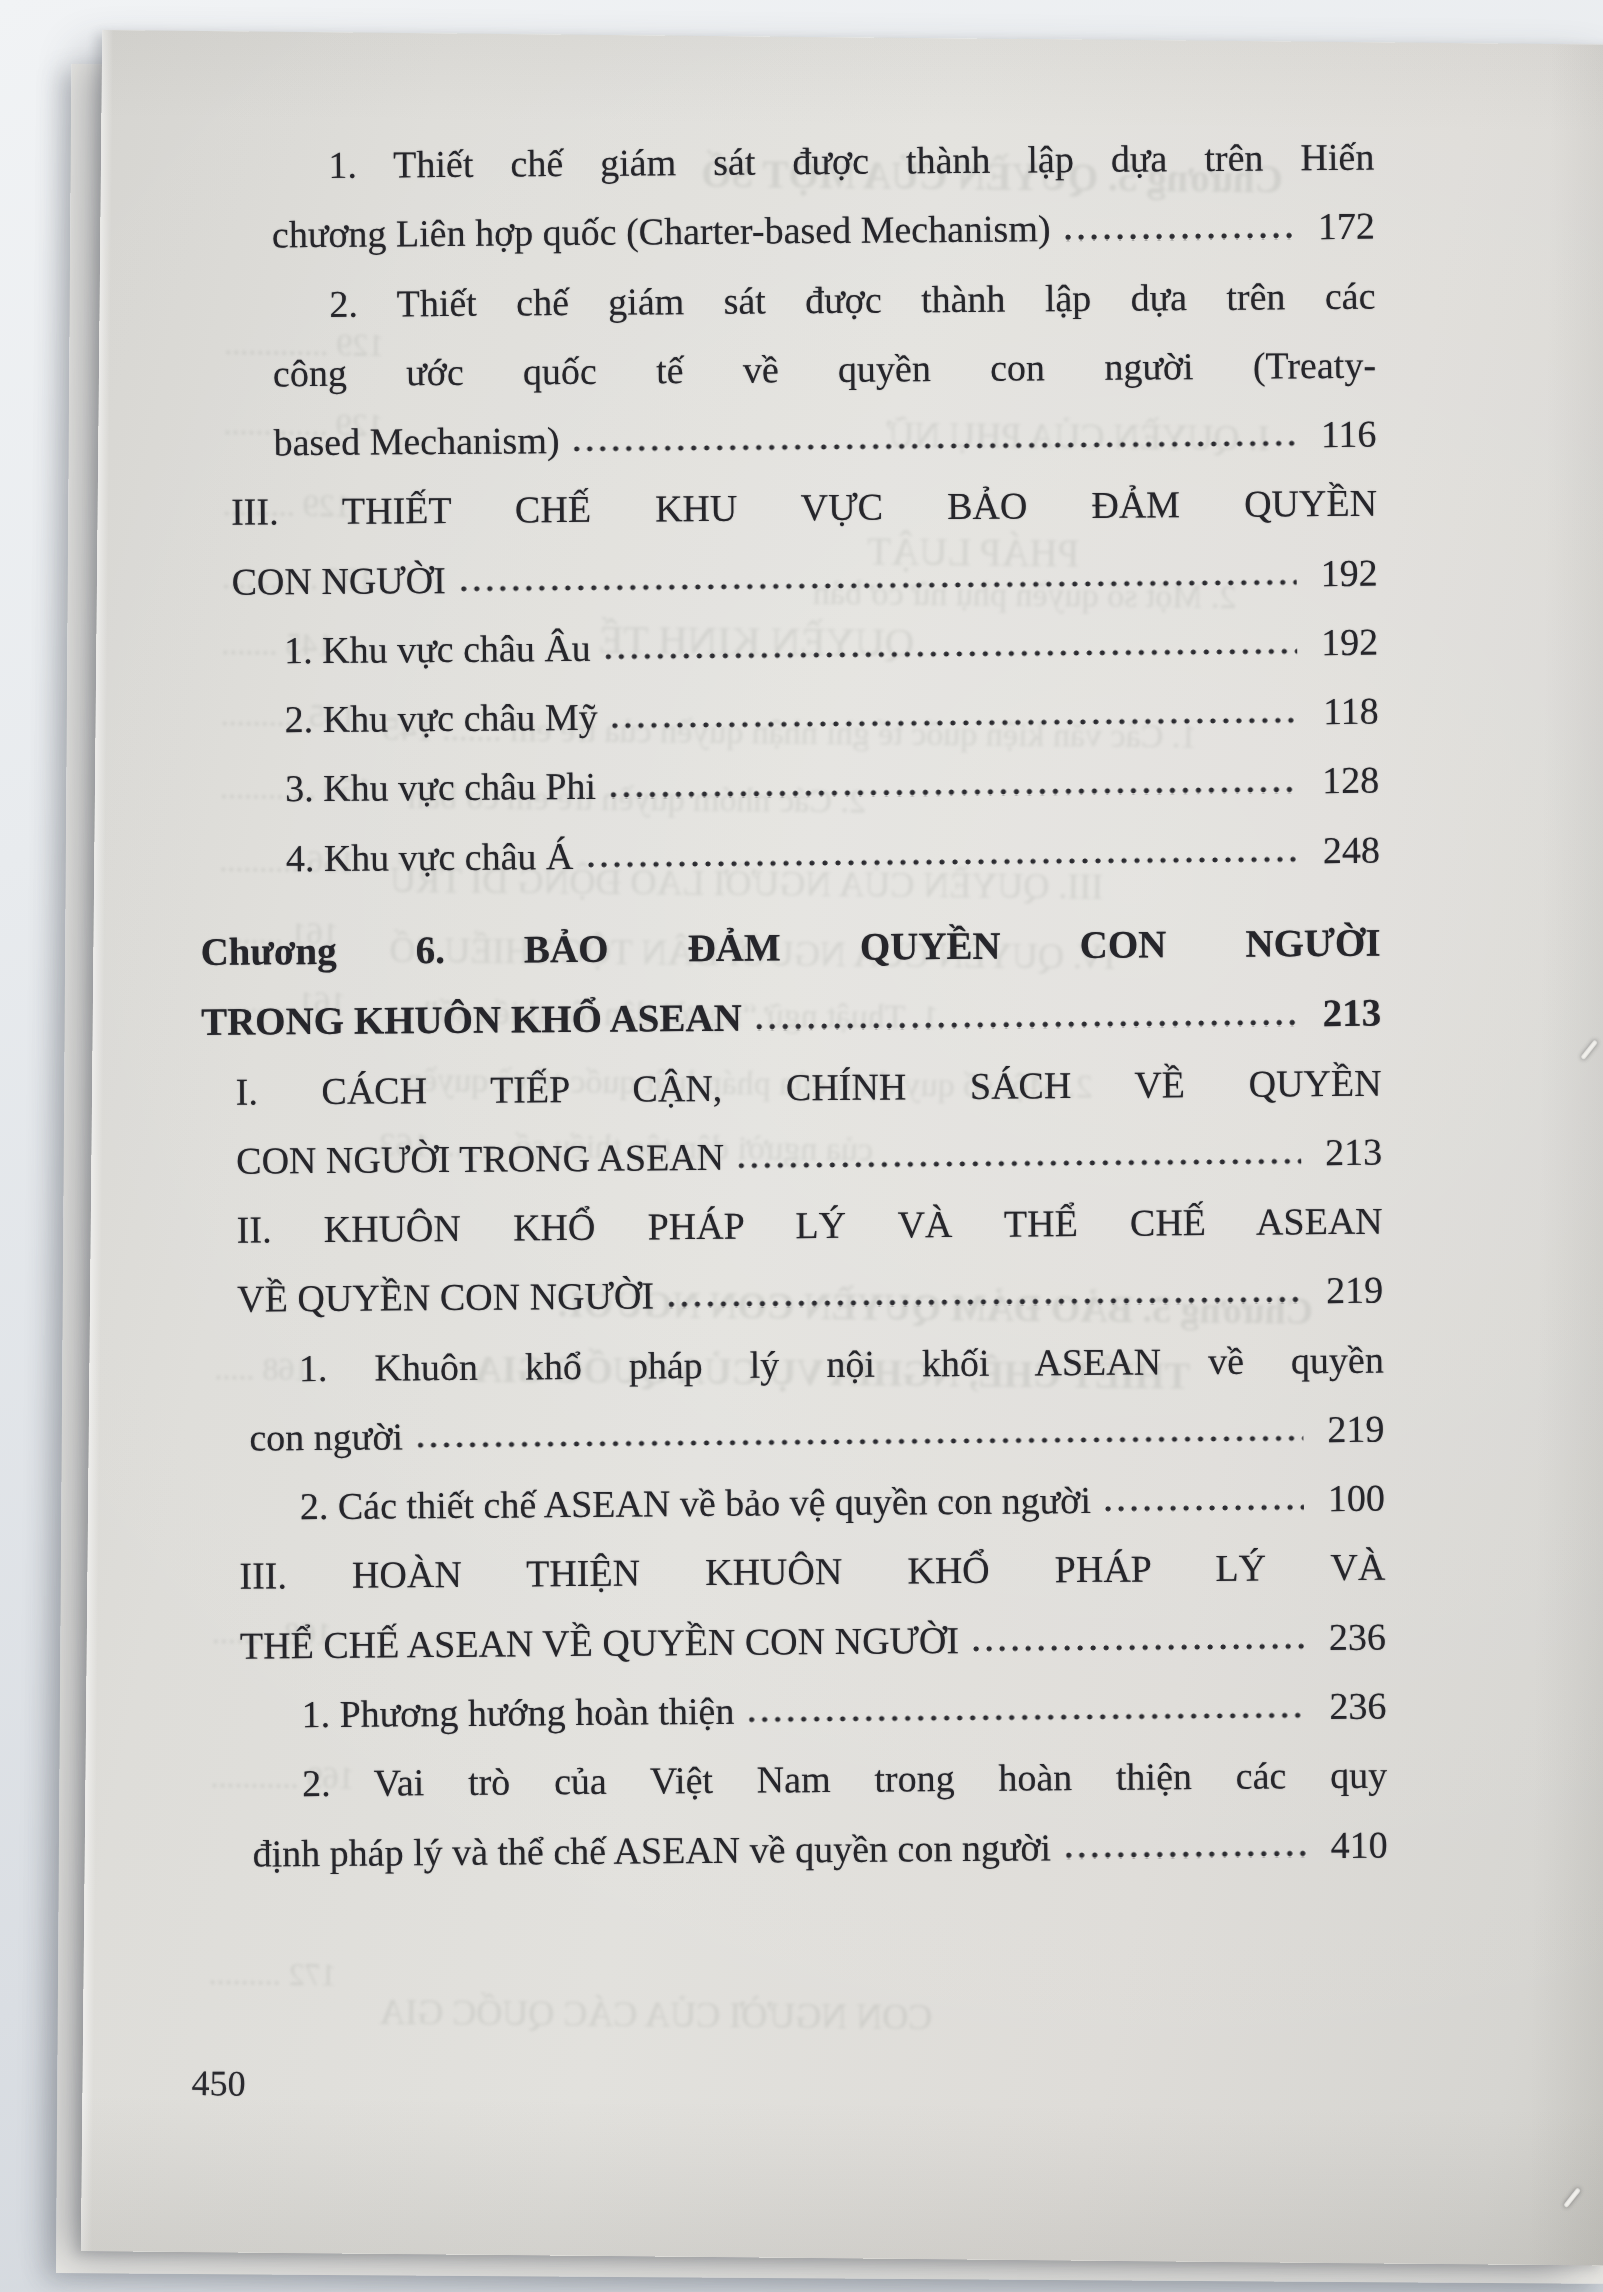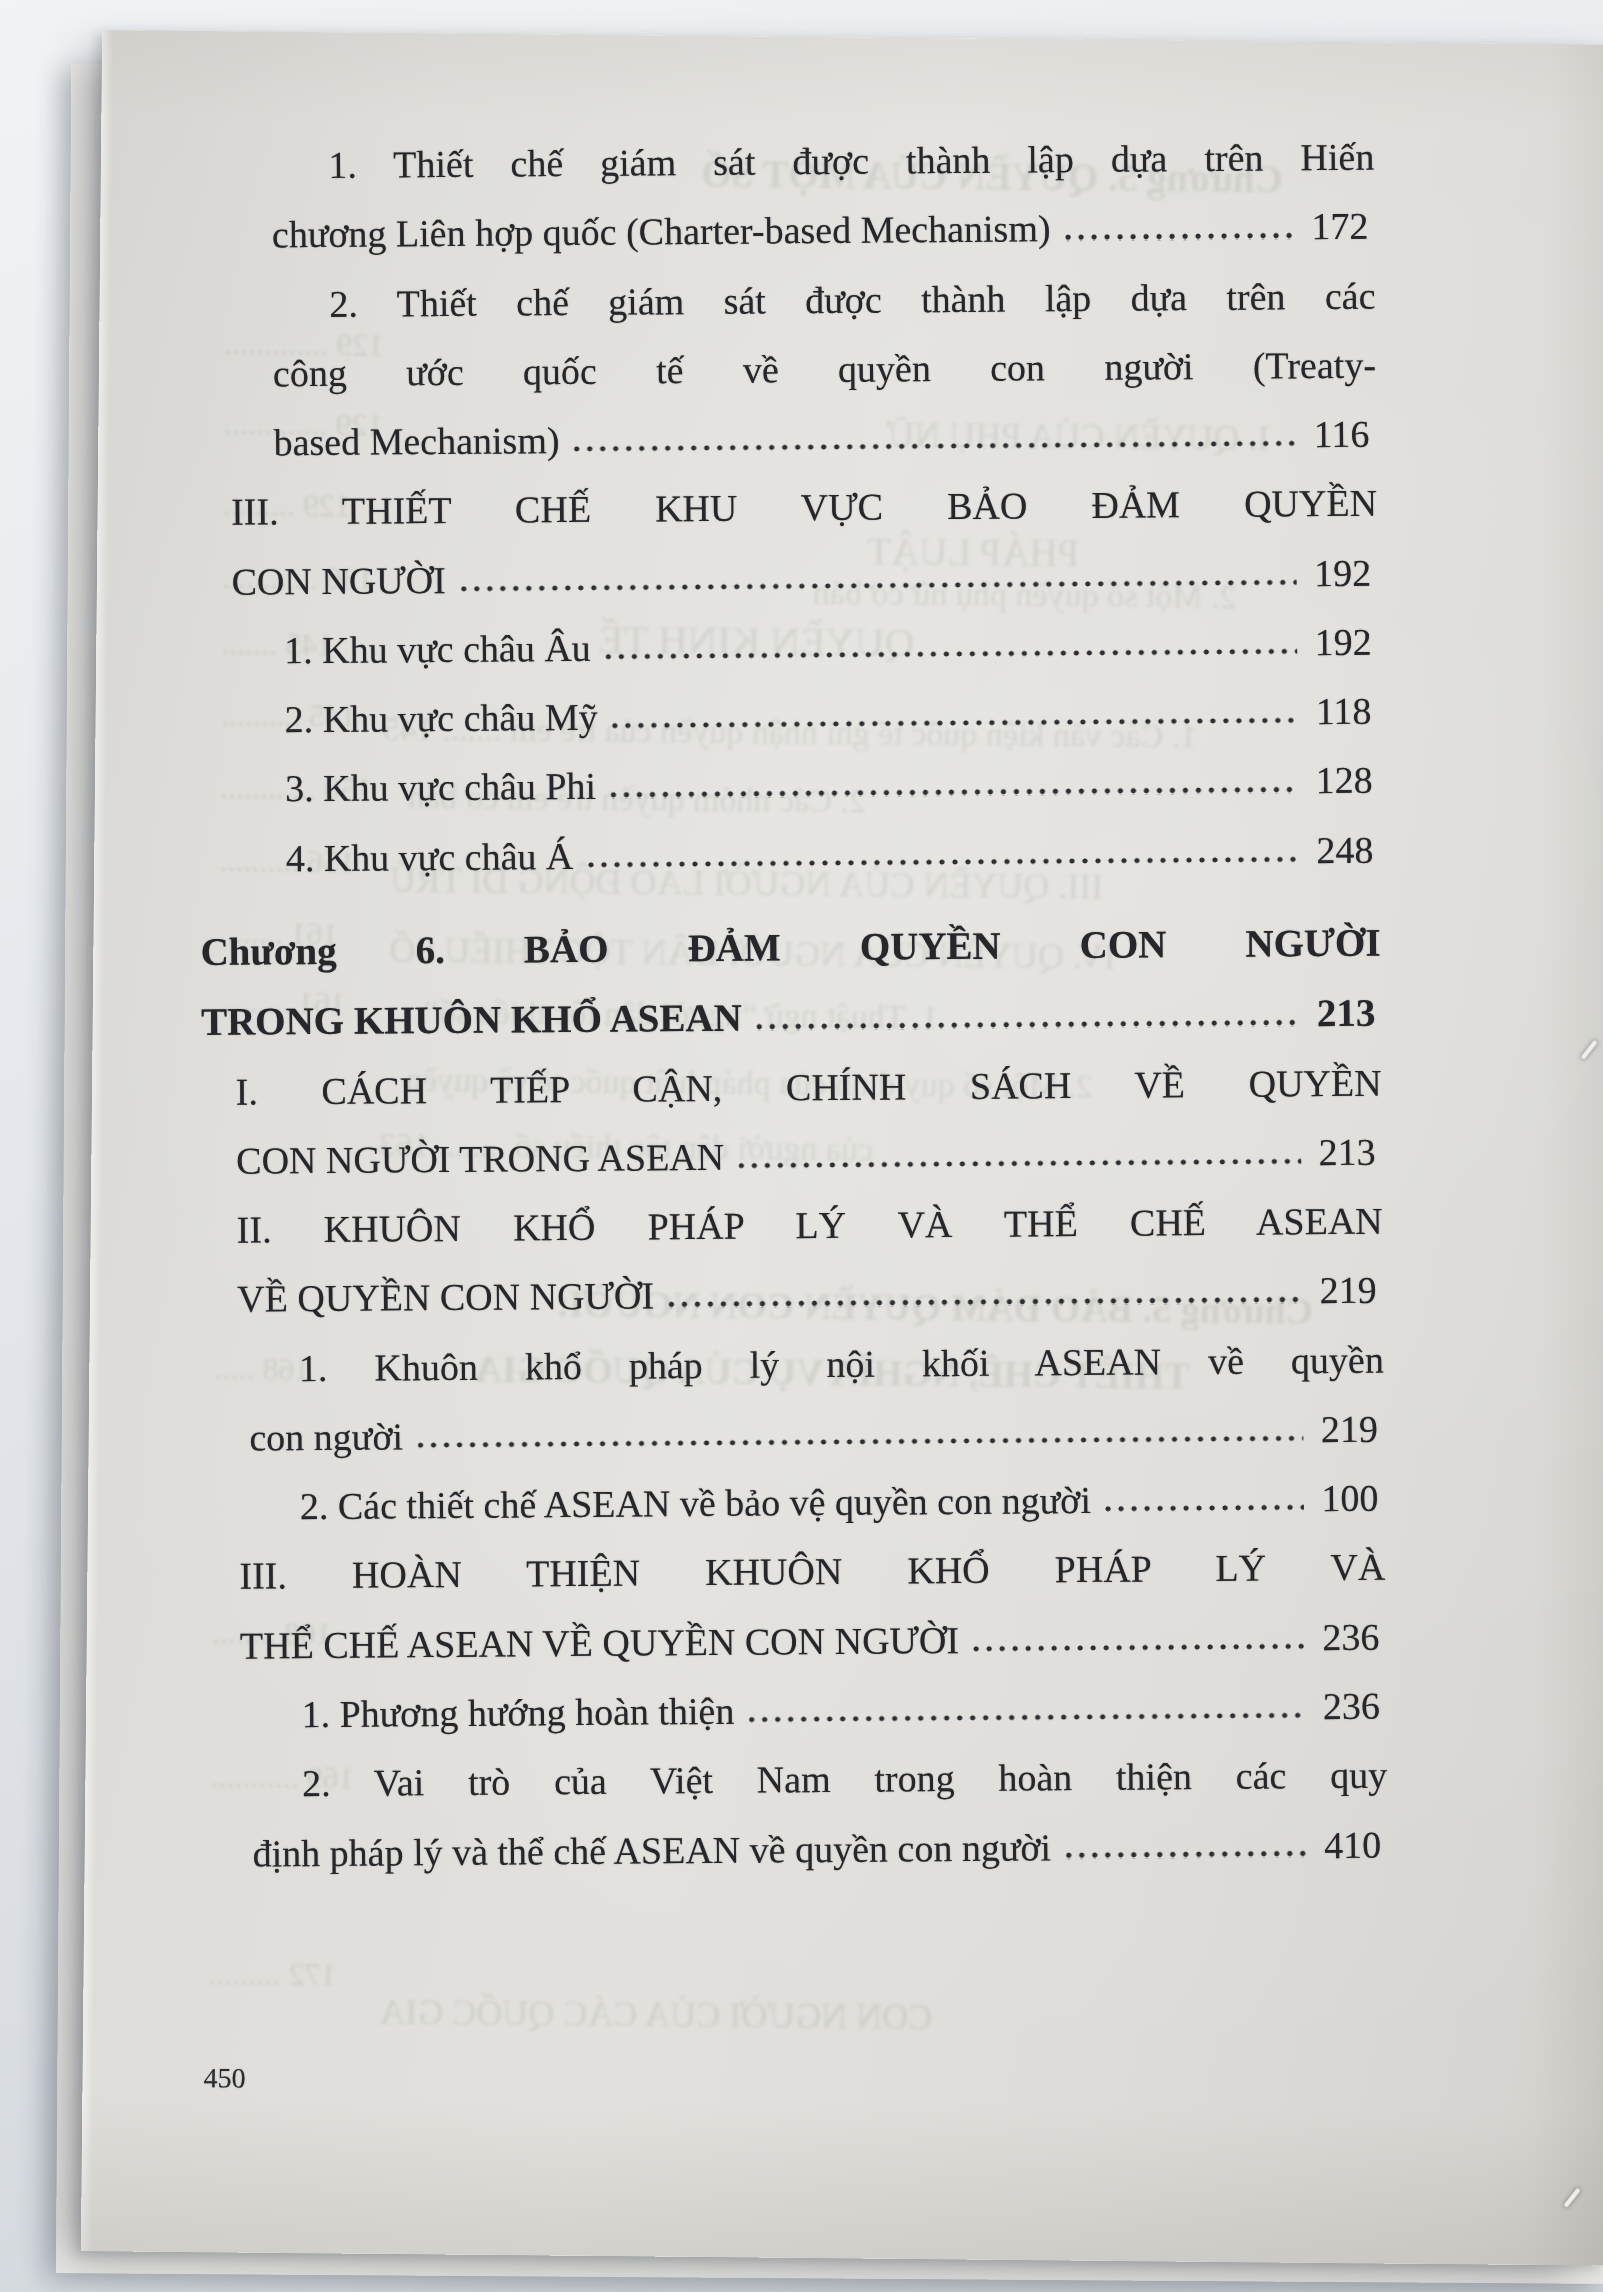--- a/index.html
+++ b/index.html
@@ -39,31 +39,31 @@
     color:#26262b;font-size:38px;line-height:1.06;
   }
   .row{display:flex;align-items:flex-end;margin-bottom:29px;}
   .txt,.num{text-shadow:0 0 1.2px rgba(38,38,43,.55);}
   .j .txt{flex:1;text-align:justify;text-align-last:justify;}
   .leader{
     flex:1;height:6.3px;margin:0 10.7px 8px 14.3px;
     background-image:radial-gradient(circle at 3.1px 3.1px,#2c2c31 2.2px,rgba(0,0,0,0) 3px);
     background-size:13px 6.3px;background-repeat:repeat-x;background-position:left bottom;
   }
-  .num{min-width:70px;text-align:center;}
+  .num{min-width:70px;text-align:right;}
   .chap{padding-left:0;font-weight:bold;font-size:39px;}
   .sec{padding-left:34px;}
   .item{padding-left:134px;}
   .cont{padding-left:77px;}
   .item2{padding-left:86px;}
   .itemB{padding-left:95px;}
   .contB{padding-left:45px;}
   .gap{margin-top:52px;}
   .footer-num{
-    position:absolute;left:121px;top:2031px;z-index:2;font-size:28px;color:#2a2a2f;
+    position:absolute;left:109px;top:2031px;z-index:2;font-size:36px;color:#2a2a2f;
     text-shadow:0 0 1.2px rgba(38,38,43,.5);
   }
   .ghost{
     position:absolute;z-index:1;transform:scaleX(-1);
     white-space:nowrap;text-align:right;
     color:#70766f;opacity:.15;filter:blur(1.5px);
     pointer-events:none;
   }
   .ghost.b{font-weight:bold;}
   .stitch{

